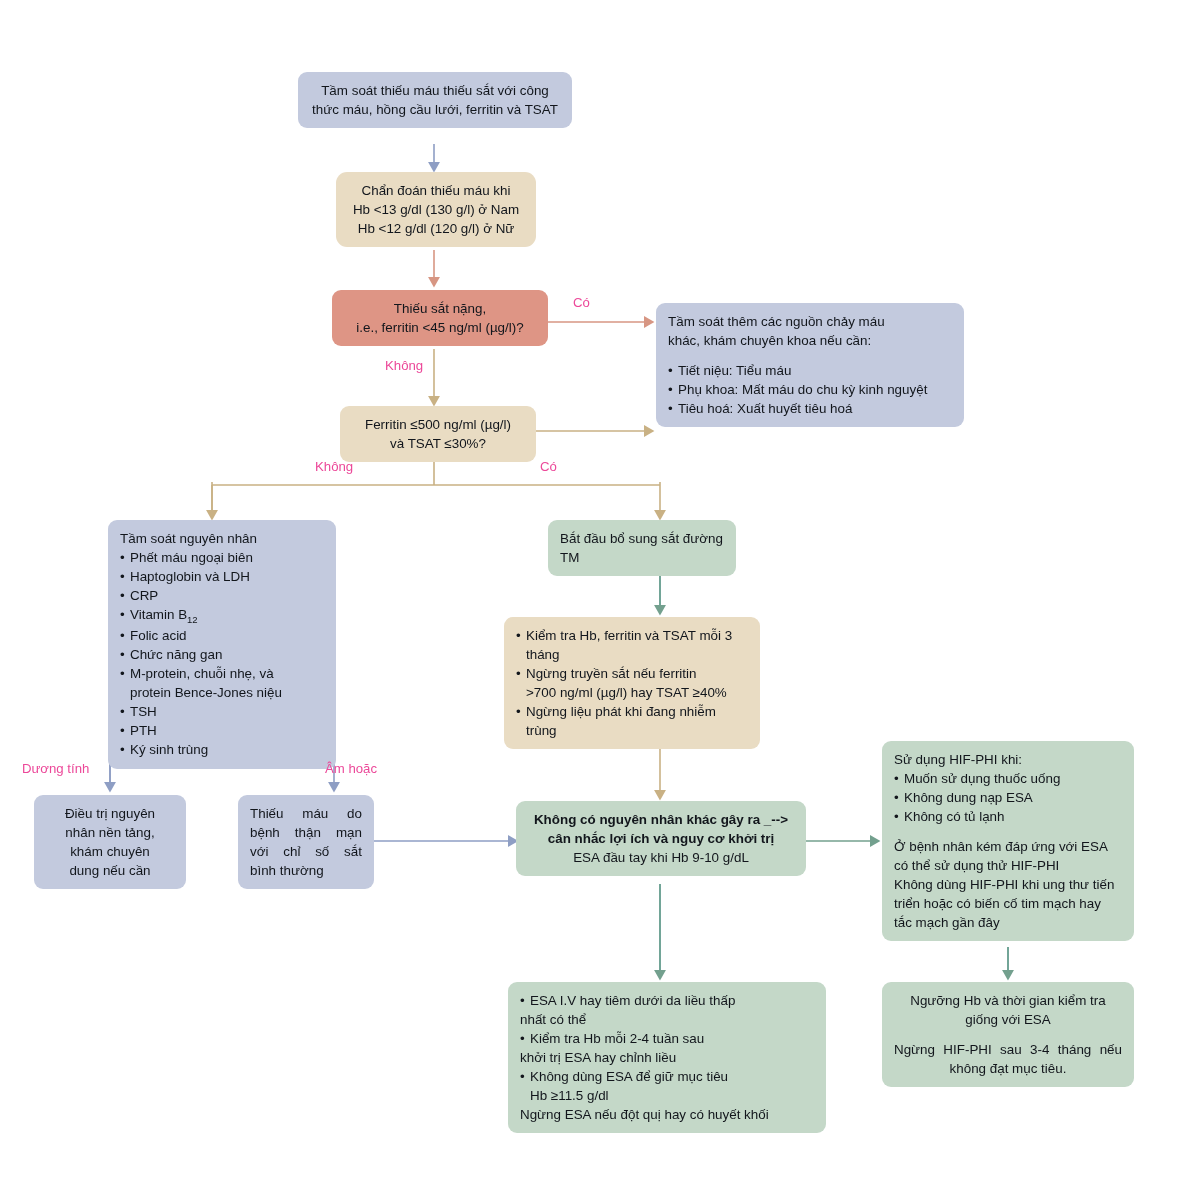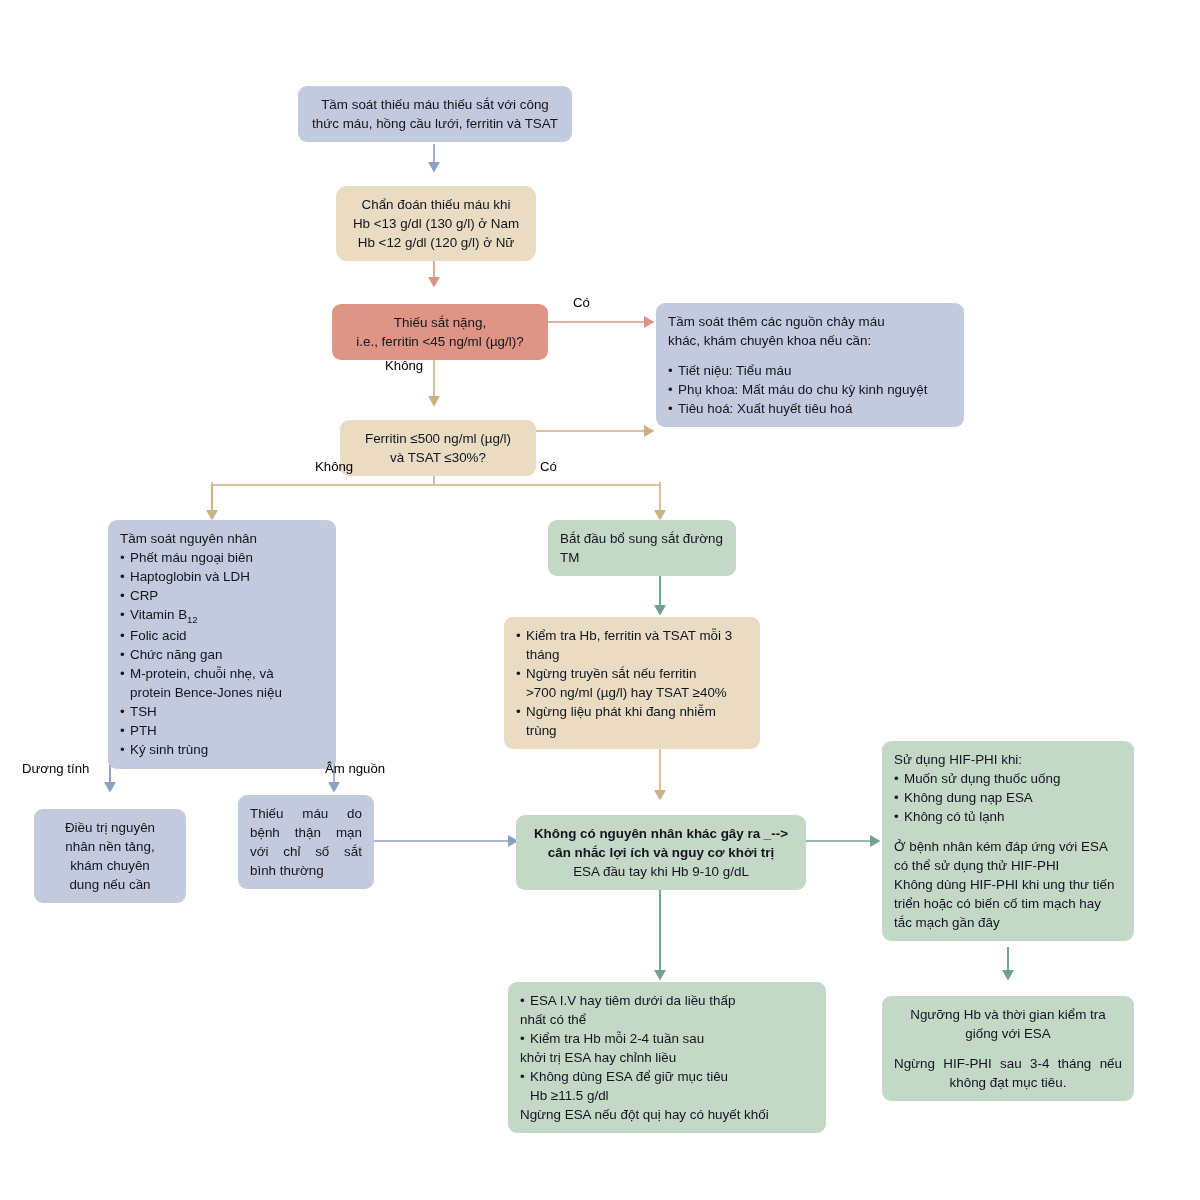--- a/index.html
+++ b/index.html
@@ -1,34 +1,34 @@
 <!DOCTYPE html>
 <html><head>
 <meta charset="utf-8">
 <style>
   html,body{margin:0;padding:0;background:#ffffff;}
   body{font-family:"Liberation Sans","DejaVu Sans",sans-serif;}
   #canvas{position:relative;width:1200px;height:1200px;background:#fff;overflow:hidden;}
   svg#wires{position:absolute;left:0;top:0;width:1200px;height:1200px;pointer-events:none;}
   .node{position:absolute;box-sizing:border-box;border-radius:9px;padding:9px 12px;
         font-size:13.4px;line-height:1.42;color:#12161c;}
-  .node.center{text-align:center;margin-top:14px;}
+  .node.center{text-align:center;}
   .node.left{text-align:left;}
   .blue{background:#c3cade;}
   .beige{background:#e9dcc3;}
   .salmon{background:#de9585;}
   .green{background:#c4d8c8;}
   .bullets{list-style:none;margin:0;padding:0;}
   .bullets li{position:relative;padding-left:10px;margin:0;}
   .bullets li:before{content:"\2022";position:absolute;left:0;top:-0.5px;}
   .bullets li.nb{padding-left:10px;}
   .bullets li.nb:before{content:"";}
   .plain{margin:0;}
   .gap{height:11px;}
-  .edge-label{position:absolute;font-size:13.2px;color:#000000;white-space:nowrap;}
+  .edge-label{position:absolute;font-size:13.2px;color:#ec4899;white-space:nowrap;}
   .sub{font-size:9.5px;vertical-align:sub;}
   .just{text-align:justify;text-align-last:justify;}
   .bold{font-weight:bold;}
 </style>
 </head>
 <body>
 
 <div id="canvas">
 
   <svg id="wires" viewBox="0 0 1200 1200">
@@ -189,15 +189,15 @@
     <div class="gap"></div>
     <div class="plain just">Ngừng HIF-PHI sau 3-4 tháng nếu</div>
     <div class="plain">không đạt mục tiêu.</div>
   </div>
 
   <div class="edge-label" style="left:573px;top:295px;">Có</div>
   <div class="edge-label" style="left:385px;top:358px;">Không</div>
   <div class="edge-label" style="left:315px;top:459px;">Không</div>
   <div class="edge-label" style="left:540px;top:459px;">Có</div>
   <div class="edge-label" style="left:22px;top:761px;">Dương tính</div>
-  <div class="edge-label" style="left:325px;top:761px;">Âm nguồn</div>
+  <div class="edge-label" style="left:325px;top:761px;">Âm hoặc</div>
 
 </div>
 
 </body></html>

